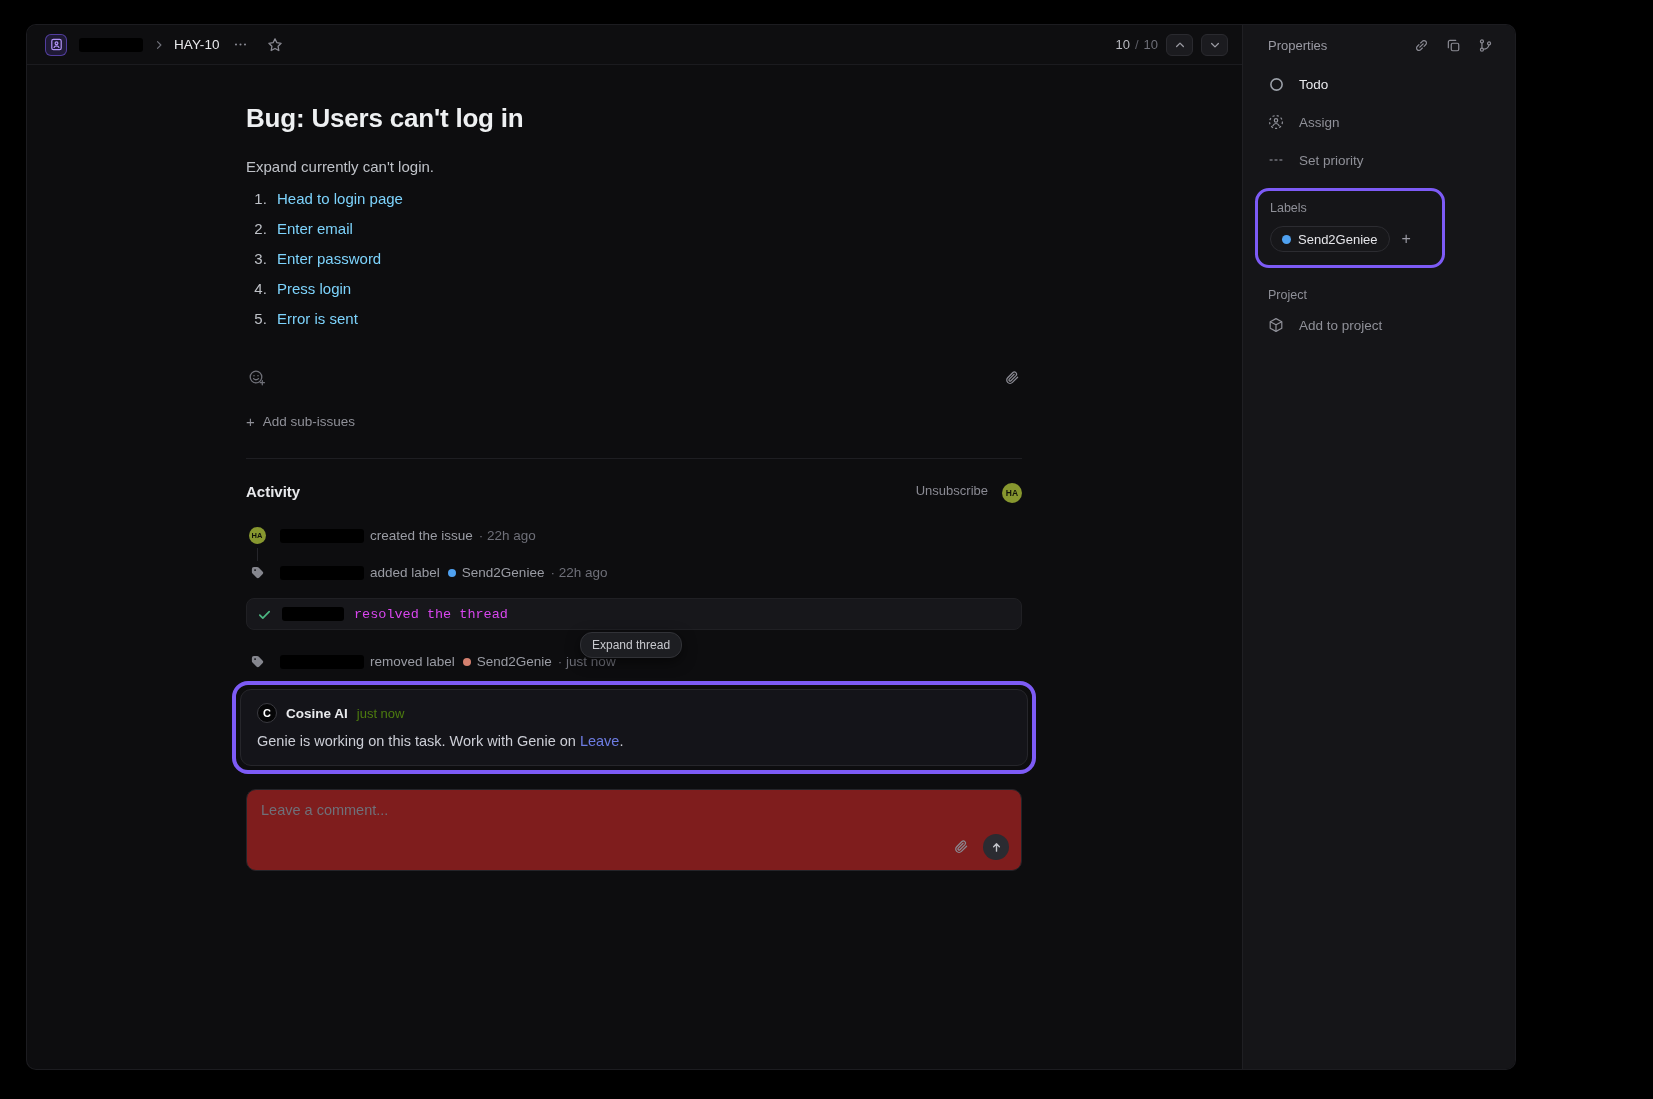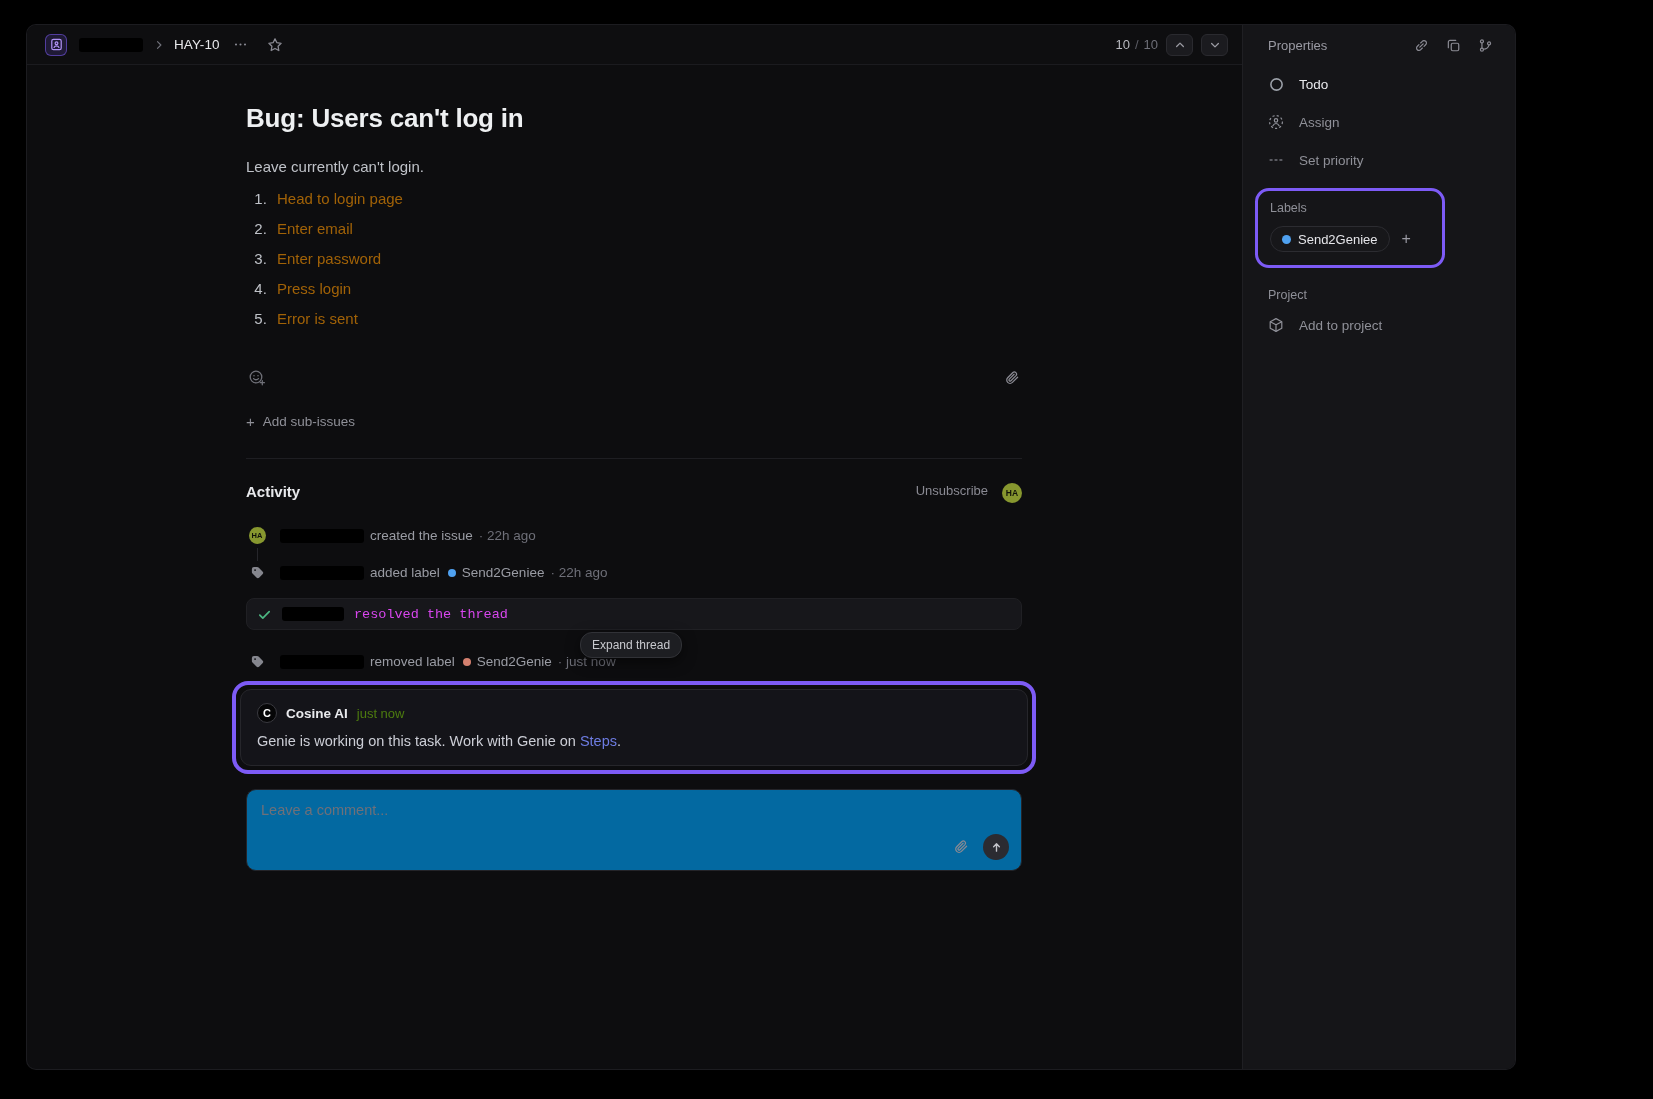--- a/index.html
+++ b/index.html
@@ -31,21 +31,21 @@
   .page-tot { color:#6e6f78; font-size:13px; }
   .navbtn { width:27px; height:22px; margin-left:8px; background:#1b1b1f; border:1px solid #2a2a2f;
     border-radius:6px; color:#9a9aa2; display:flex; align-items:center; justify-content:center; cursor:pointer; }
 
   
   .content { flex:1; overflow:hidden; }
   .col { width:776px; margin-left:219px; padding-top:38px; position:relative; }
   h1.title { color:#eef0f2; font-size:26px; font-weight:700; letter-spacing:-.2px; }
   .para { color:#bfc2c8; font-size:15px; margin-top:24px; }
   ol.steps { margin:14px 0 0 0; padding-left:25px; }
-  ol.steps li { color:#a16207; font-size:15px; margin-bottom:10px; line-height:20px; padding-left:6px; }
+  ol.steps li { color:#7dd3fc; font-size:15px; margin-bottom:10px; line-height:20px; padding-left:6px; }
   ol.steps li::marker { color:#bfc2c8; }
 
   .docactions { display:flex; justify-content:space-between; align-items:center; margin-top:38px; }
   .ghostbtn { background:none; border:none; color:#6f7078; display:flex; cursor:pointer; padding:2px; }
   .addsub { display:flex; align-items:center; gap:8px; background:none; border:none; cursor:pointer;
     margin-top:24px; color:#8f9098; font-size:13.5px; }
   .addsub .plus { font-size:15px; color:#8f9098; }
   hr.divider { border:none; border-top:1px solid #1e1e22; margin-top:28px; }
 
   .act-head { display:flex; align-items:flex-start; margin-top:24px; }
@@ -82,21 +82,21 @@
     border-radius:16px; padding:4px; }
   .comment-card { background:#141419; border:1px solid #26262b; border-radius:11px; padding:13px 16px 16px; }
   .c-head { display:flex; align-items:center; gap:9px; }
   .c-avatar { width:20px; height:20px; border-radius:50%; background:#060607; border:1px solid #3a3a40;
     color:#fff; font-size:11px; font-weight:700; display:flex; align-items:center; justify-content:center; }
   .c-author { color:#e9eaed; font-size:13.5px; font-weight:700; }
   .c-time { color:#4d7c0f; font-size:13px; }
   .c-body { margin-top:10px; color:#ccced6; font-size:14.5px; }
   .c-link { color:#6d7ce2; text-decoration:none; cursor:pointer; }
 
-  .composer { margin-top:15px; height:82px; background:#0369a1; border:1px solid #242429;
+  .composer { margin-top:15px; height:82px; background:#7f1d1d; border:1px solid #242429;
     border-radius:10px; position:relative; padding:12px 14px; }
   .composer textarea { width:90%; height:40px; background:transparent; border:none; outline:none;
     resize:none; color:#c9cad1; font-size:14.5px; font-family:"Liberation Sans", sans-serif; }
   .composer textarea::placeholder { color:#6f7079; }
   .composer .c-actions { position:absolute; right:12px; bottom:10px; display:flex; align-items:center; gap:12px; }
   .sendbtn { width:26px; height:26px; border-radius:50%; background:#2b2b31; border:none; color:#c3c4ca;
     display:flex; align-items:center; justify-content:center; cursor:pointer; }
 
   
   .sidebar { width:273px; flex:0 0 273px; background:#151518; border-left:1px solid #1f1f23; }
@@ -167,21 +167,21 @@
         <button class="navbtn">
           <svg width="12" height="12" viewBox="0 0 16 16" fill="none" stroke="currentColor" stroke-width="1.7">
               <path d="M3.5 6L8 10.5 12.5 6" stroke-linecap="round" stroke-linejoin="round"></path>
             </svg>
         </button>
       </header>
 
       <div class="content">
         <div class="col">
           <h1 class="title">Bug: Users can't log in</h1>
-          <p class="para">Leave currently can't login.</p>
+          <p class="para">Expand currently can't login.</p>
           <ol class="steps">
             <li>Head to login page</li>
             <li>Enter email</li>
             <li>Enter password</li>
             <li>Press login</li>
             <li>Error is sent</li>
           </ol>
 
           <div class="docactions">
             <button class="ghostbtn">
@@ -263,21 +263,21 @@
               <div class="tooltip">Expand thread</div>
             </div>
 
             <div class="hl-wrap">
               <div class="comment-card">
                 <div class="c-head">
                   <div class="c-avatar">C</div>
                   <span class="c-author">Cosine AI</span>
                   <span class="c-time">just now</span>
                 </div>
-                <div class="c-body"><span>Genie is working on this task. Work with Genie on </span><a class="c-link">Steps</a><span>.</span></div>
+                <div class="c-body"><span>Genie is working on this task. Work with Genie on </span><a class="c-link">Leave</a><span>.</span></div>
               </div>
             </div>
 
             <div class="composer">
               <textarea placeholder="Leave a comment..." style=""></textarea>
               <div class="c-actions">
                 <button class="ghostbtn" style="color:#8a8a93">
                   <svg width="16" height="16" viewBox="0 0 16 16" fill="none" stroke="currentColor" stroke-width="1.25">
                     <path d="M13.6 7.2l-5.2 5.2a3.3 3.3 0 01-4.7-4.7l5.2-5.2a2.2 2.2 0 013.1 3.1L6.9 10.7a1.1 1.1 0 01-1.6-1.6l4.8-4.8" stroke-linecap="round" stroke-linejoin="round"></path>
                   </svg>

